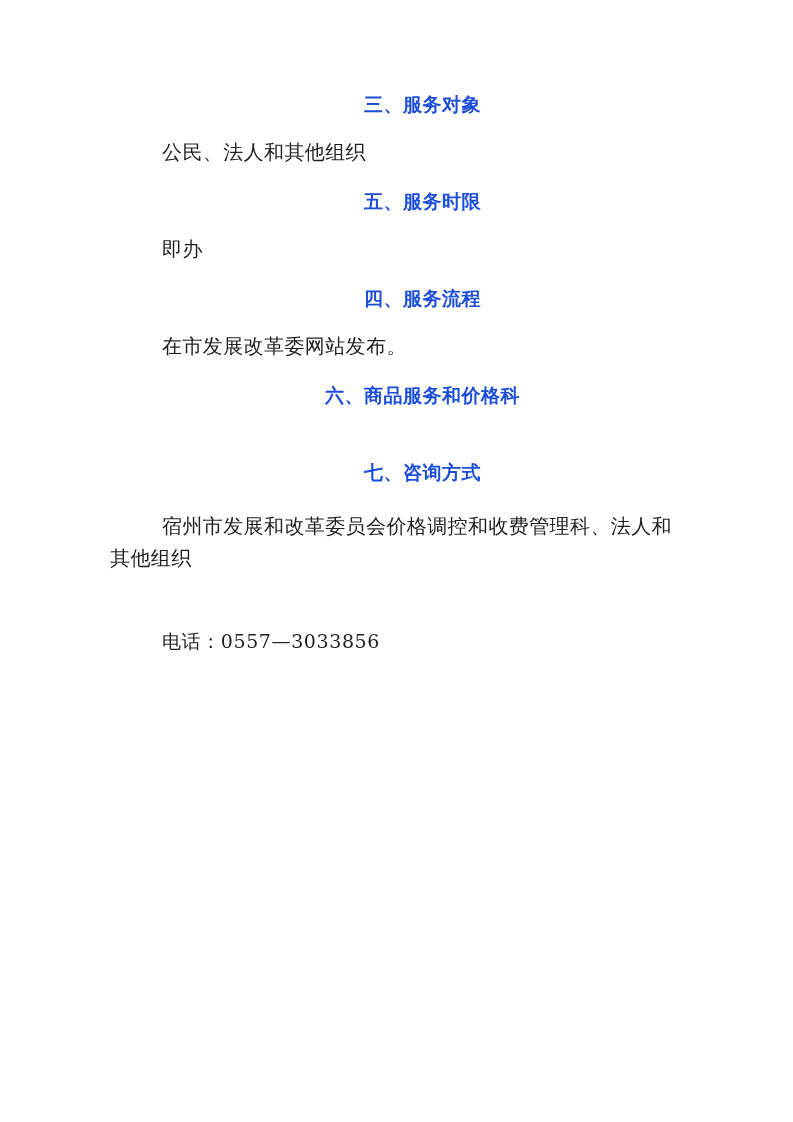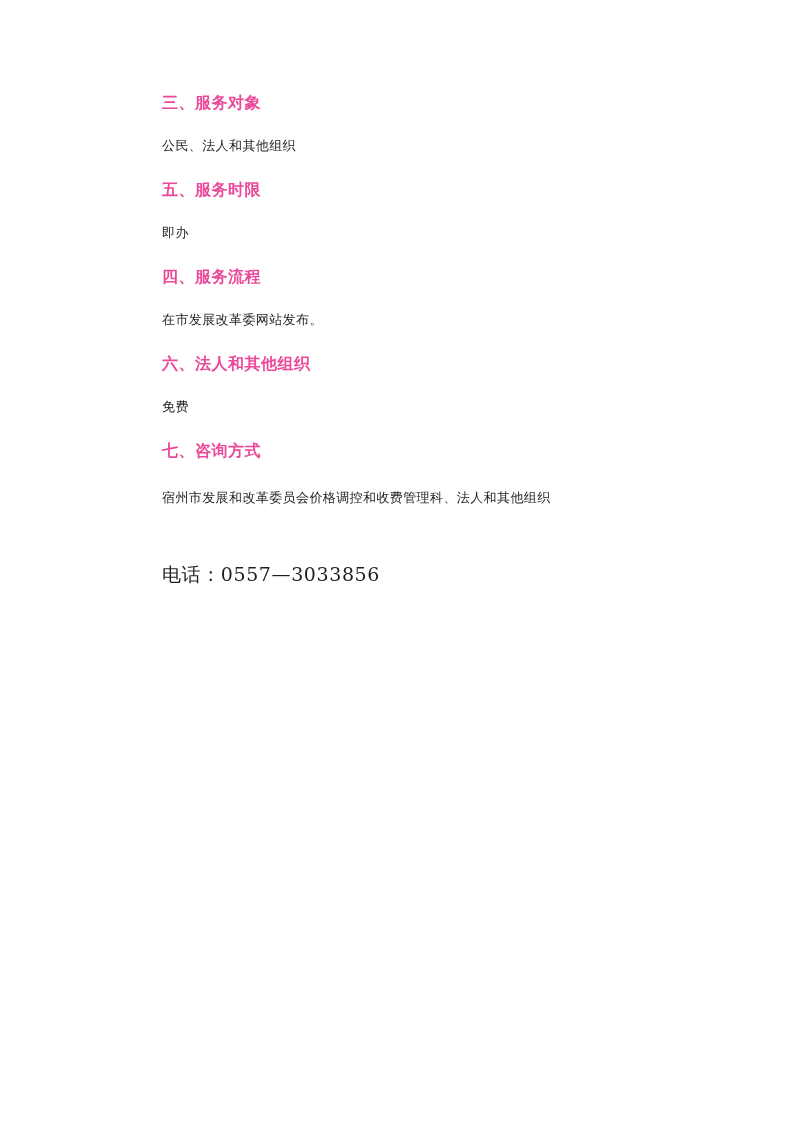--- a/index.html
+++ b/index.html
@@ -20,30 +20,31 @@
     height: 1122px;
     box-sizing: border-box;
     padding: 95px 110px 0 110px;
   }
   .doc-body {
     width: 573px;
   }
   .section-heading {
     font-family: "DejaVu Sans", "Liberation Sans", sans-serif;
     font-weight: bold;
-    font-size: 16px;
+    font-size: 19px;
     line-height: 1.0;
     letter-spacing: 0.5px;
     margin: 0 0 0 0;
     padding: 0 0 0 52px;
-    color: #ec4899;
+    color: #1d4ed8;
+    text-align: center;
   }
   .section-body {
     font-family: "DejaVu Serif", "Liberation Serif", serif;
-    font-size: 13px;
+    font-size: 20px;
     line-height: 1.0;
     color: #1f1f1f;
     margin: 0;
     padding: 0 0 0 52px;
     letter-spacing: 0.4px;
   }
   .block {
     margin-bottom: 0;
   }
   .gap-head {
@@ -89,23 +90,22 @@
     </div>
 
     <div class="block">
       <div class="section-heading">四、服务流程</div>
       <div class="gap-head"></div>
       <div class="section-body">在市发展改革委网站发布。</div>
       <div class="gap-body"></div>
     </div>
 
     <div class="block">
-      <div class="section-heading">六、法人和其他组织</div>
+      <div class="section-heading">六、商品服务和价格科</div>
       <div class="gap-head"></div>
-      <div class="section-body">免费</div>
       <div class="gap-body"></div>
     </div>
 
     <div class="block">
       <div class="section-heading">七、咨询方式</div>
       <div class="gap-head"></div>
       <div class="section-body wrap">宿州市发展和改革委员会价格调控和收费管理科、法人和其他组织</div>
       <div class="gap-body"></div>
       <div class="phone-line">电话：0557—3033856</div>
     </div>

